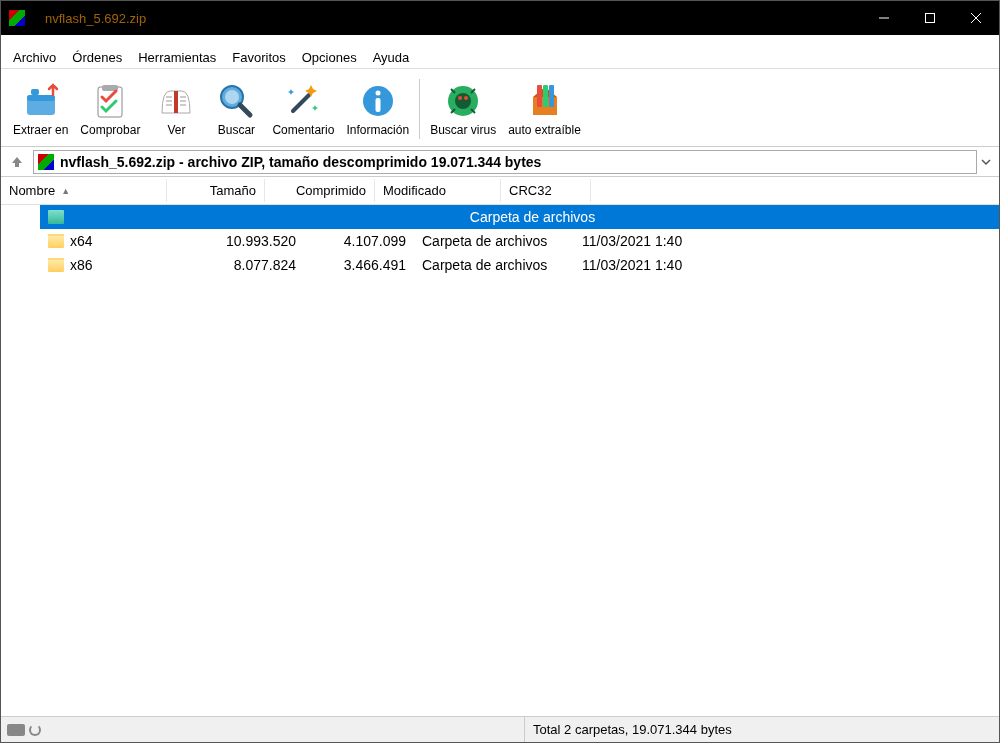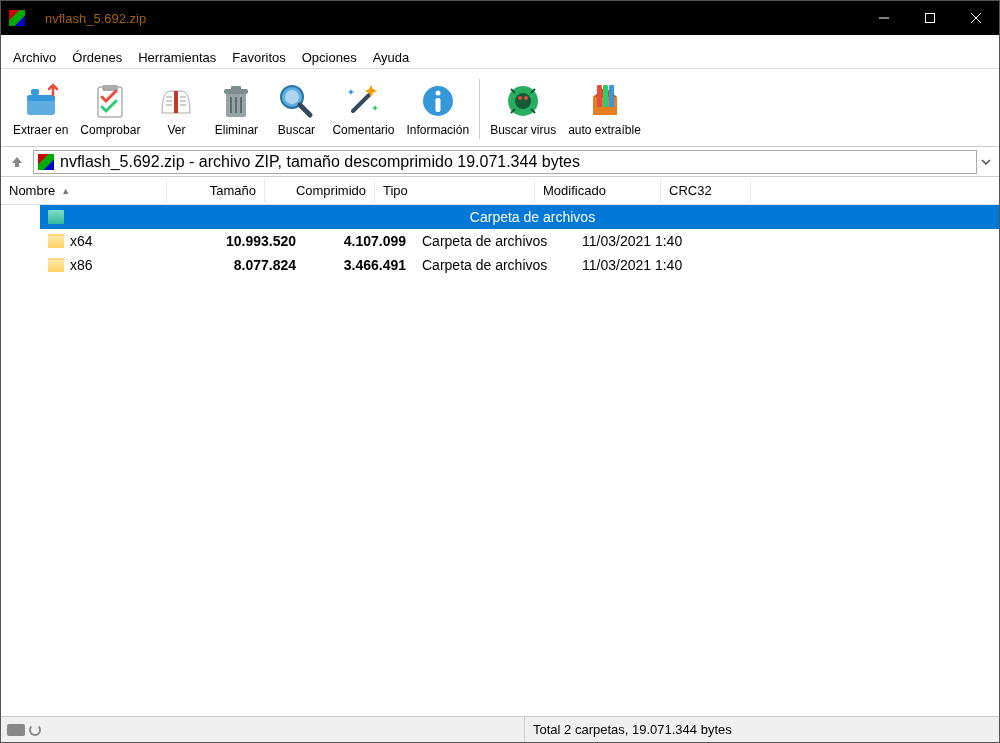--- a/index.html
+++ b/index.html
@@ -22,40 +22,40 @@
 .tbtn { display: flex; flex-direction: column; align-items: center; justify-content: flex-end; padding: 2px 6px; cursor: default; min-width: 60px; }
 .ticon { width: 40px; height: 40px; display: flex; align-items: center; justify-content: center; margin-bottom: 2px; }
 .tlabel { font-size: 12px; white-space: nowrap; }
 .tsep { width: 1px; height: 60px; background: #ccc; margin: 0 4px; }
 
 
 .addrbar { height: 30px; background: #fff; display: flex; align-items: center; padding: 2px 4px; border-bottom: 1px solid #ccc; }
 .upbtn { width: 24px; height: 24px; display: flex; align-items: center; justify-content: center; margin-right: 4px; }
 .addrfield { flex: 1; display: flex; align-items: center; border: 1px solid #aaa; height: 24px; background: #fff; padding: 0 4px; }
 .addricon { width: 16px; height: 16px; background: linear-gradient(135deg,#c00 33%,#0a0 33%,#0a0 66%,#00c 66%); margin-right: 6px; flex-shrink: 0; }
-.addrtext { font-size: 16px; flex: 1; }
+.addrtext { font-size: 14px; flex: 1; font-weight: bold; }
 .addrdrop { width: 18px; display: flex; align-items: center; justify-content: center; }
 
 
 .listhdr { height: 28px; background: #fff; display: flex; align-items: center; border-bottom: 1px solid #e0e0e0; font-size: 13px; }
 .col { padding: 4px 8px; border-right: 1px solid #e8e8e8; display: flex; align-items: center; overflow: hidden; }
 .c-name { width: 166px; }
 .c-size { width: 98px; justify-content: flex-end; }
 .c-comp { width: 110px; justify-content: flex-end; }
 .c-type { width: 160px; }
 .c-mod { width: 126px; }
 .c-crc { width: 90px; }
 .sortarr { margin-left: 6px; font-size: 9px; color: #777; }
 
 
 .listbody { flex: 1; overflow: auto; background: #fff; padding-left: 39px; }
 .row { height: 24px; display: flex; align-items: center; font-size: 14px; }
 .row.selected { background: #0078d7; color: #fff; }
 .cell { padding: 0 8px; overflow: hidden; white-space: nowrap; display: flex; align-items: center; }
-.cell.c-size, .cell.c-comp { justify-content: flex-end; font-weight: bold; }
+.cell.c-size, .cell.c-comp { justify-content: flex-end; }
 .ficon { width: 16px; height: 14px; margin-right: 6px; flex-shrink: 0; }
 .folder-icon { background: linear-gradient(#ffe9a8,#ffcf5e); border-radius: 1px; border-top: 2px solid #ffd978; }
 .parent-icon { background: linear-gradient(#7fe0c8,#35b89b); border-radius: 1px; }
 .row.selected .cell.c-type { flex: 1; justify-content: center; }
 .row.selected .cell.c-name { width: auto; flex: 0 0 26px; }
 
 
 .statusbar { height: 26px; background: #f0f0f0; border-top: 1px solid #ccc; display: flex; align-items: center; font-size: 13px; justify-content: space-between; }
 .status-left { width: 524px; padding: 0 6px; display: flex; align-items: center; gap: 4px; border-right: 1px solid #ccc; height: 100%; }
 .status-right { flex: 1; padding: 0 8px; }
@@ -128,33 +128,20 @@
           <rect x="18" y="10" width="4" height="22" fill="#c0392b"></rect>
           <line x1="10" y1="16" x2="16" y2="16" stroke="#999"></line>
           <line x1="10" y1="20" x2="16" y2="20" stroke="#999"></line>
           <line x1="10" y1="24" x2="16" y2="24" stroke="#999"></line>
           <line x1="24" y1="16" x2="30" y2="16" stroke="#999"></line>
           <line x1="24" y1="20" x2="30" y2="20" stroke="#999"></line>
           <line x1="24" y1="24" x2="30" y2="24" stroke="#999"></line>
         </svg>
       </div>
     <div class="tlabel">Ver</div>
-  </div>
-  <div class="tbtn">
-    <div class="ticon">
-        <svg width="40" height="40" viewBox="0 0 40 40">
-          <rect x="10" y="12" width="20" height="24" fill="#95a5a6" rx="2"></rect>
-          <rect x="8" y="8" width="24" height="5" fill="#7f8c8d" rx="2"></rect>
-          <rect x="15" y="5" width="10" height="4" fill="#7f8c8d" rx="1"></rect>
-          <line x1="15" y1="16" x2="15" y2="32" stroke="#5d6d6e" stroke-width="2"></line>
-          <line x1="20" y1="16" x2="20" y2="32" stroke="#5d6d6e" stroke-width="2"></line>
-          <line x1="25" y1="16" x2="25" y2="32" stroke="#5d6d6e" stroke-width="2"></line>
-        </svg>
-      </div>
-    <div class="tlabel">Eliminar</div>
   </div>
   <div class="tbtn">
     <div class="ticon">
         <svg width="40" height="40" viewBox="0 0 40 40">
           <circle cx="16" cy="16" r="11" fill="#5dade2" stroke="#2874a6" stroke-width="2"></circle>
           <circle cx="16" cy="16" r="7" fill="#aed6f1"></circle>
           <line x1="24" y1="24" x2="34" y2="34" stroke="#34495e" stroke-width="5" stroke-linecap="round"></line>
         </svg>
       </div>
     <div class="tlabel">Buscar</div>
@@ -227,21 +214,20 @@
     </div>
 </div>
 
 <div class="listhdr">
   <div class="col c-name">
       <span>Nombre</span>
       <span class="sortarr">▲</span>
     </div>
   <div class="col c-size">Tamaño</div>
   <div class="col c-comp">Comprimido</div>
-  <div class="col c-type">Tipo</div>
   <div class="col c-mod">Modificado</div>
   <div class="col c-crc">CRC32</div>
 </div>
 
 <div class="listbody">
   <div class="row selected">
     <div class="cell c-name">
         <div class="ficon parent-icon"></div>
       </div>
     <div class="cell c-type">Carpeta de archivos</div>

